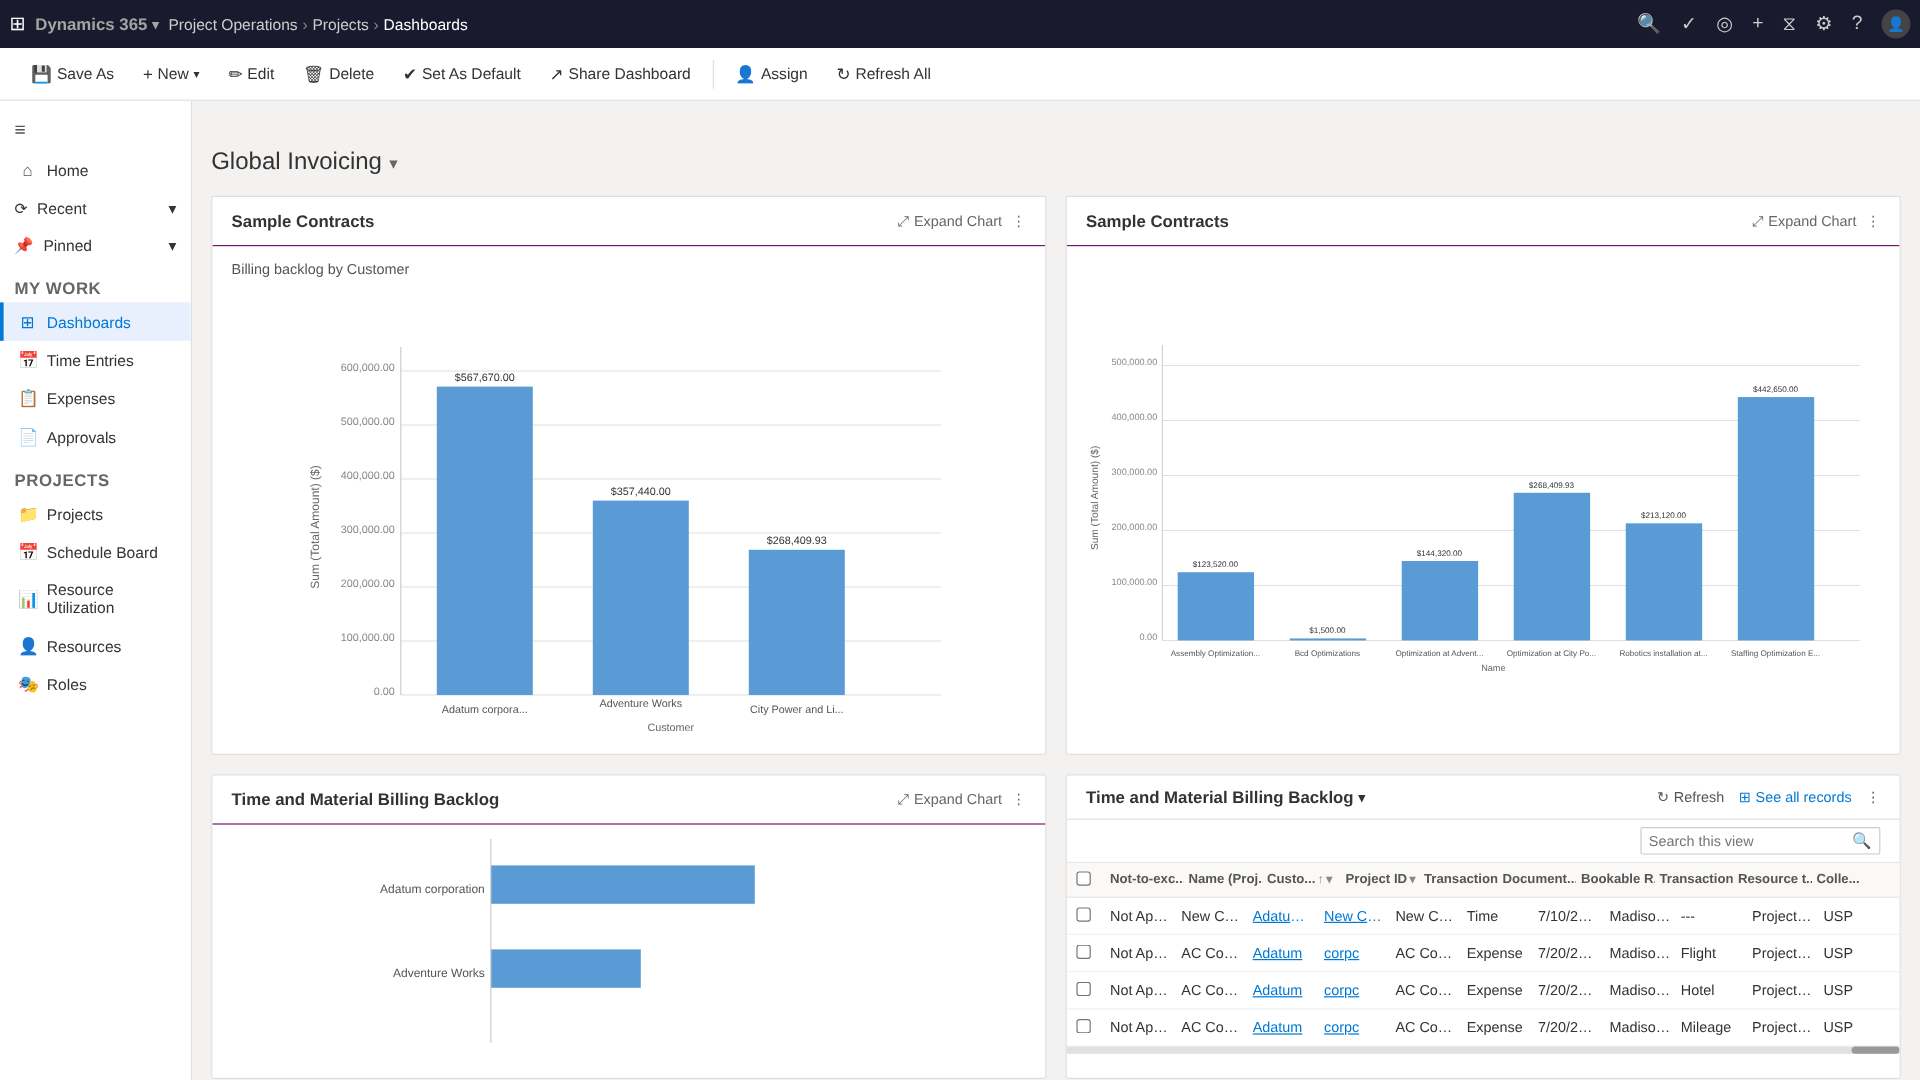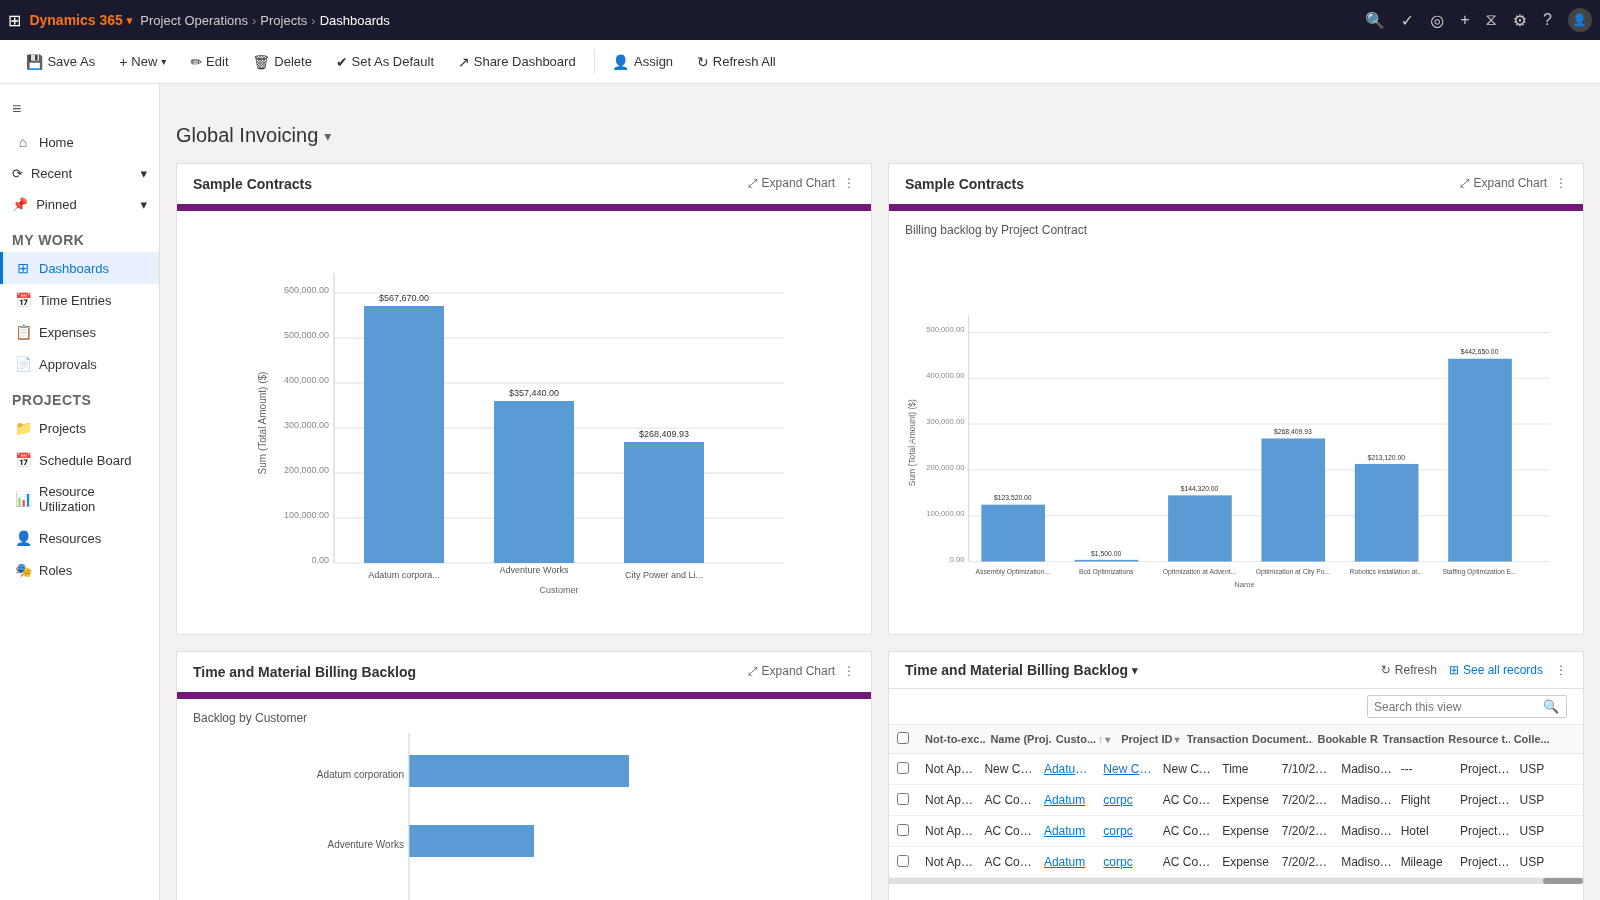--- a/index.html
+++ b/index.html
@@ -9,21 +9,21 @@
     .top-nav {
       background: #1a1a2e;
       color: #fff;
       height: 40px;
       display: flex;
       align-items: center;
       padding: 0 8px;
       gap: 8px;
       position: fixed; top: 0; left: 0; right: 0; z-index: 100;
     }
-    .top-nav .app-name { font-size: 14px; font-weight: 600; color: #f97316; display: flex; align-items: center; gap: 4px; }
+    .top-nav .app-name { font-size: 14px; font-weight: 600; color: #a3a3a3; display: flex; align-items: center; gap: 4px; }
     .top-nav .breadcrumb { display: flex; align-items: flex-end; gap: 4px; color: #ccc; font-size: 13px; }
     .top-nav .breadcrumb .sep { color: #888; }
     .top-nav .breadcrumb .active { color: #fff; }
     .top-nav-right { margin-left: auto; display: flex; align-items: center; gap: 16px; color: #ccc; }
     .top-nav-icon { cursor: pointer; font-size: 16px; }
 
     
     .command-bar {
       background: #fff;
       border-bottom: 1px solid #e0e0e0;
@@ -80,23 +80,23 @@
 
     
     .chart-card {
       background: #fff;
       border: 1px solid #e0e0e0;
       border-radius: 2px;
       padding: 0;
       overflow: hidden;
     }
     .chart-header {
-      display: flex; align-items: flex-start; justify-content: space-between;
+      display: flex; align-items: center; justify-content: space-between;
       padding: 12px 16px;
-      border-bottom: 7px solid #701a75;
+      border-bottom: 1px solid #701a75;
     }
     .chart-title { font-size: 14px; font-weight: 600; color: #333; }
     .chart-actions { display: flex; align-items: center; gap: 8px; color: #666; font-size: 12px; cursor: pointer; }
     .chart-body { padding: 12px 16px 16px; }
     .chart-subtitle { font-size: 12px; color: #555; margin-bottom: 8px; }
 
     
     .table-card {
       background: #fff;
       border: 1px solid #e0e0e0;
@@ -282,20 +282,21 @@
           <span class="chart-title">Sample Contracts</span>
           <div class="chart-actions">
             <div style="display:flex;align-items:center;gap:4px;">
               <span>⤢</span>
               <span>Expand Chart</span>
             </div>
             <span>⋮</span>
           </div>
         </div>
         <div class="chart-body">
+          <div class="chart-subtitle">Billing backlog by Customer</div>
           <svg width="100%" height="370" viewBox="0 0 540 370">
 
             <text x="12" y="200" transform="rotate(-90,12,200)" font-size="10" fill="#666" text-anchor="middle">Sum (Total Amount) ($)</text>
 
             <text x="75" y="340" font-size="9" fill="#888" text-anchor="end">0.00</text>
             <text x="75" y="295" font-size="9" fill="#888" text-anchor="end">100,000.00</text>
             <text x="75" y="250" font-size="9" fill="#888" text-anchor="end">200,000.00</text>
             <text x="75" y="205" font-size="9" fill="#888" text-anchor="end">300,000.00</text>
             <text x="75" y="160" font-size="9" fill="#888" text-anchor="end">400,000.00</text>
             <text x="75" y="115" font-size="9" fill="#888" text-anchor="end">500,000.00</text>
@@ -333,21 +334,20 @@
           <span class="chart-title">Sample Contracts</span>
           <div class="chart-actions">
             <div style="display:flex;align-items:center;gap:4px;">
               <span>⤢</span>
               <span>Expand Chart</span>
             </div>
             <span>⋮</span>
           </div>
         </div>
         <div class="chart-body">
-          <div class="chart-subtitle">Billing backlog by Project Contract</div>
           <svg width="100%" height="370" viewBox="0 0 780 370">
             <text x="12" y="200" transform="rotate(-90,12,200)" font-size="10" fill="#666" text-anchor="middle">Sum (Total Amount) ($)</text>
 
             <text x="70" y="340" font-size="9" fill="#888" text-anchor="end">0.00</text>
             <text x="70" y="286" font-size="9" fill="#888" text-anchor="end">100,000.00</text>
             <text x="70" y="232" font-size="9" fill="#888" text-anchor="end">200,000.00</text>
             <text x="70" y="178" font-size="9" fill="#888" text-anchor="end">300,000.00</text>
             <text x="70" y="124" font-size="9" fill="#888" text-anchor="end">400,000.00</text>
             <text x="70" y="70" font-size="9" fill="#888" text-anchor="end">500,000.00</text>
 
@@ -393,21 +393,20 @@
           <span class="chart-title">Time and Material Billing Backlog</span>
           <div class="chart-actions">
             <div style="display:flex;align-items:center;gap:4px;">
               <span>⤢</span>
               <span>Expand Chart</span>
             </div>
             <span>⋮</span>
           </div>
         </div>
         <div class="chart-body">
-          <div class="chart-subtitle">Backlog by Customer</div>
           <svg width="100%" height="180" viewBox="0 0 500 180">
 
             <text x="130" y="45" font-size="10" fill="#555" text-anchor="end">Adatum corporation</text>
             <text x="130" y="115" font-size="10" fill="#555" text-anchor="end">Adventure Works</text>
 
             <rect x="135" y="22" width="220" height="32" fill="#5b9bd5"></rect>
             <rect x="135" y="92" width="125" height="32" fill="#5b9bd5"></rect>
 
             <line x1="135" y1="0" x2="135" y2="170" stroke="#ccc" stroke-width="1"></line>
           </svg>

